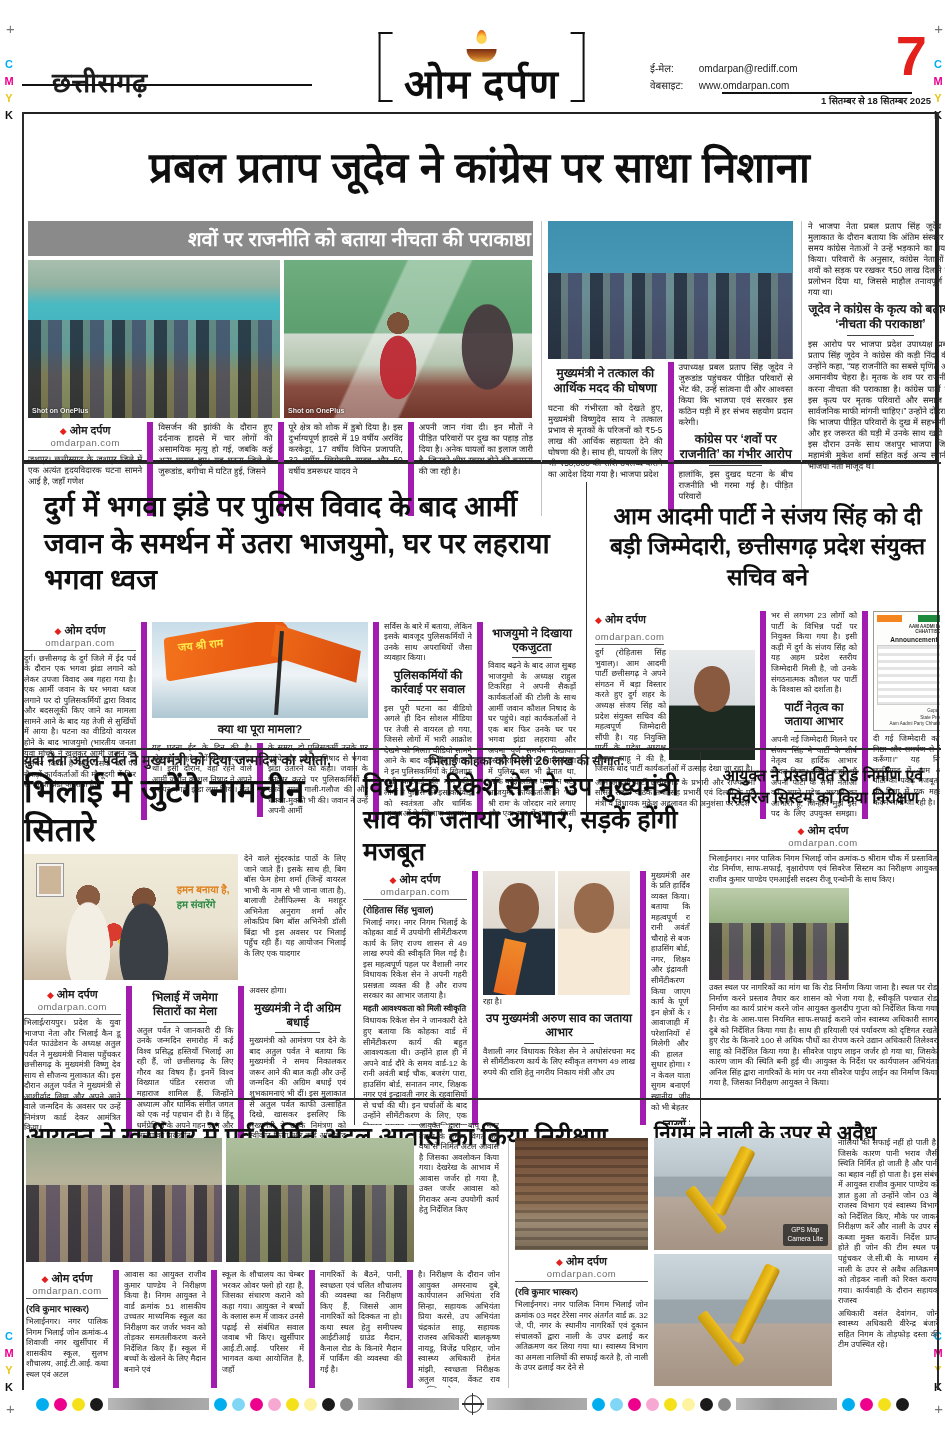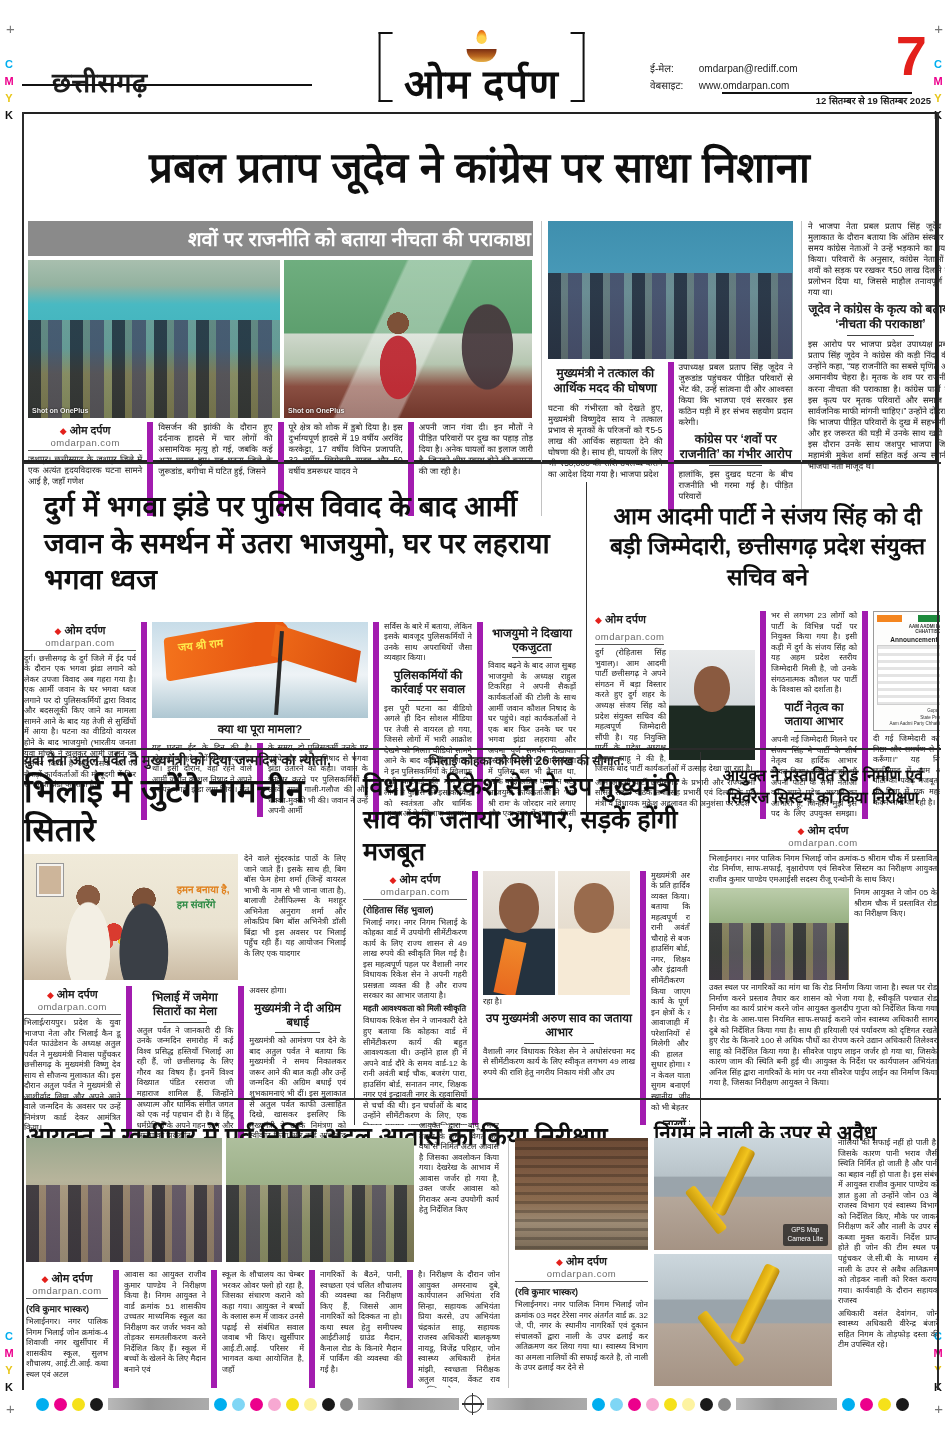--- a/index.html
+++ b/index.html
@@ -220,21 +220,21 @@
         <div class="paper-title">ओम दर्पण</div>
       </div>
       <div class="brk r"></div>
     </div>
     <div class="contact">
       <div><span class="lbl">ई-मेल:</span>
            <span>omdarpan@rediff.com</span></div>
       <div><span class="lbl">वेबसाइट:</span>
            <span>www.omdarpan.com</span></div>
     </div>
-    <div class="mh-date">12 सितम्बर से 19 सितम्बर 2025</div>
+    <div class="mh-date">1 सितम्बर से 18 सितम्बर 2025</div>
     <div class="pageno">7</div>
   </header>
 
   <section class="lead">
     <h1 class="hl lead-hl">प्रबल प्रताप जूदेव ने कांग्रेस पर साधा निशाना</h1>
     <div class="lead-grid">
       <div class="lead-left">
         <div class="deck">शवों पर राजनीति को बताया नीचता की पराकाष्ठा</div>
         <div class="lead-pics">
           <div class="photo ph-lead1 crowded" style="width:252px;">
@@ -418,21 +418,20 @@
     <article class="art-road">
       <h2 class="hl road-hl">आयुक्त ने प्रस्तावित रोड निर्माण एवं सिवरेज सिस्टम का किया निरीक्षण</h2>
       <div class="byl">
         <div class="b1"><span class="dia">◆</span> <span>ओम दर्पण</span></div>
         <div class="b2">omdarpan.com</div>
       </div>
       <div class="road-body">
         <div class="body-txt">भिलाईनगर। नगर पालिक निगम भिलाई जोन क्रमांक-5 श्रीराम चौक में प्रस्तावित रोड निर्माण, साफ-सफाई, वृक्षारोपण एवं सिवरेज सिस्टम का निरीक्षण आयुक्त राजीव कुमार पाण्डेय एमआईसी सदस्य रीजू एन्थोनी के साथ किए।</div>
         <div class="road-row">
           <div class="photo ph-road crowded"></div>
-          <div class="body-txt" style="flex:1;">निगम आयुक्त ने जोन 05 के श्रीराम चौक में प्रस्तावित रोड का निरीक्षण किए।</div>
         </div>
         <div class="body-txt">उक्त स्थल पर नागरिकों का मांग था कि रोड निर्माण किया जाना है। स्थल पर रोड निर्माण करने प्रस्ताव तैयार कर शासन को भेजा गया है, स्वीकृति पश्चात रोड निर्माण का कार्य प्रारंभ करने जोन आयुक्त कुलदीप गुप्ता को निर्देशित किया गया है। रोड के आस-पास नियमित साफ-सफाई कराने जोन स्वास्थ्य अधिकारी सागर दुबे को निर्देशित किया गया है। साथ ही हरियाली एवं पर्यावरण को दृष्टिगत रखते हुए रोड के किनारे 100 से अधिक पौधों का रोपण करने उद्यान अधिकारी तिलेश्वर साहू को निर्देशित किया गया है। सीवरेज पाइप लाइन जर्जर हो गया था, जिसके कारण जाम की स्थिति बनी हुई थी। आयुक्त के निर्देश पर कार्यपालन अभियंता अनिल सिंह द्वारा नागरिकों के मांग पर नया सीवरेज पाईप लाईन का निर्माण किया गया है, जिसका निरीक्षण आयुक्त ने किया।</div>
       </div>
     </article>
   </section>
 
   <section class="band4">
     <h2 class="hl kh-hl">आयुक्त ने खुर्सीपार में पूर्व निर्मित अटल आवास का किया निरीक्षण</h2>
     <div class="photo ph-kh1 crowded kh-ph1"></div>
     <div class="photo ph-kh2 crowded kh-ph2"></div>

